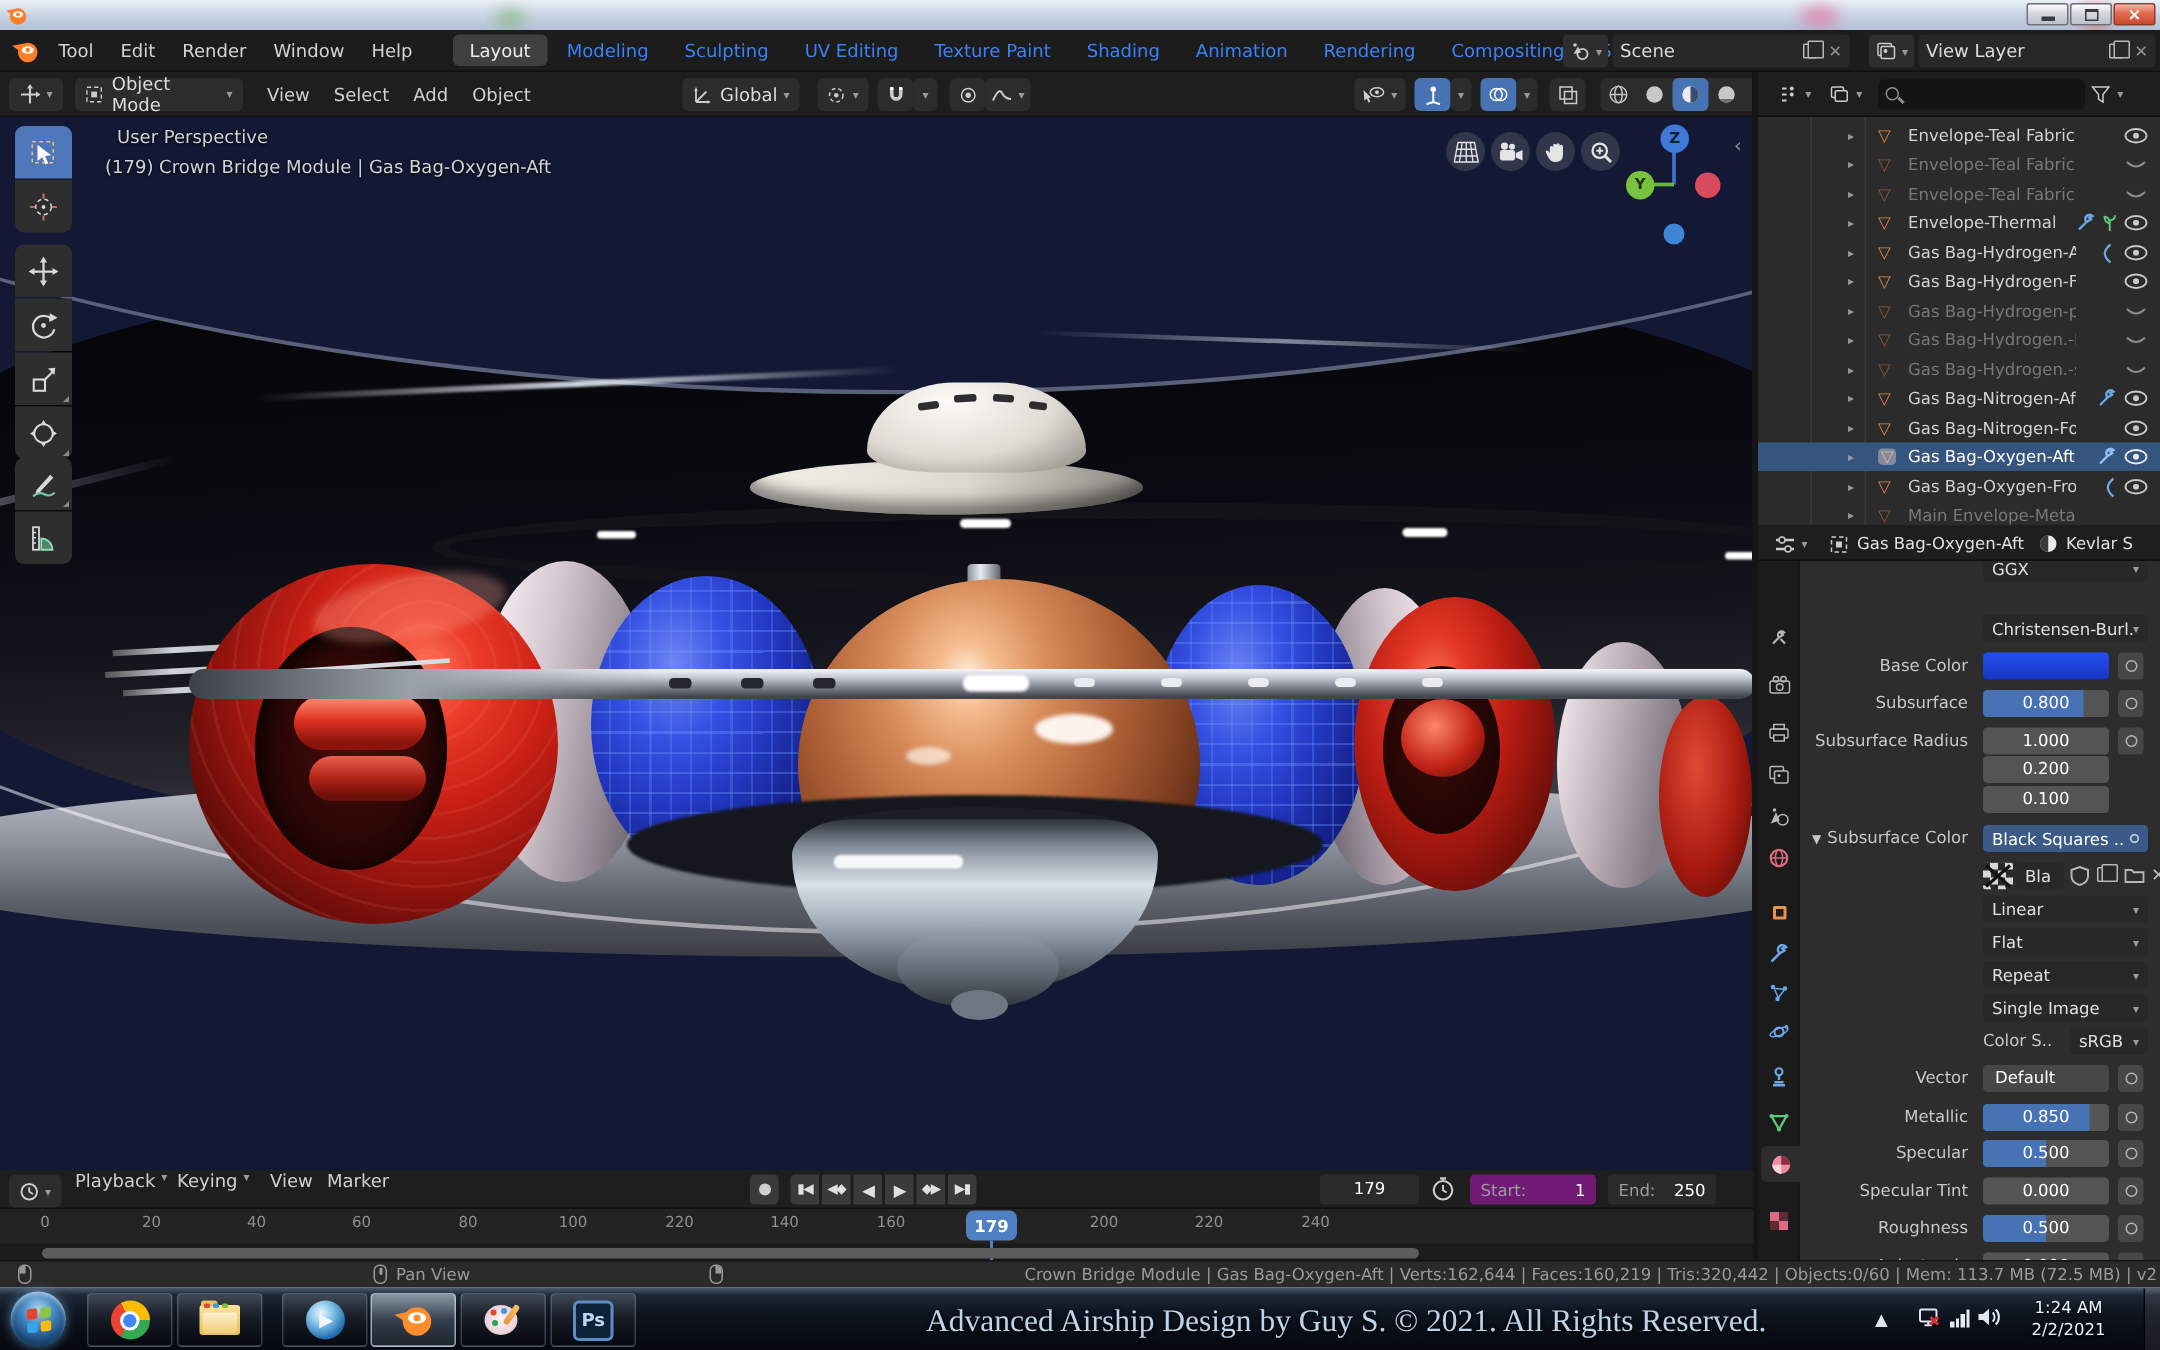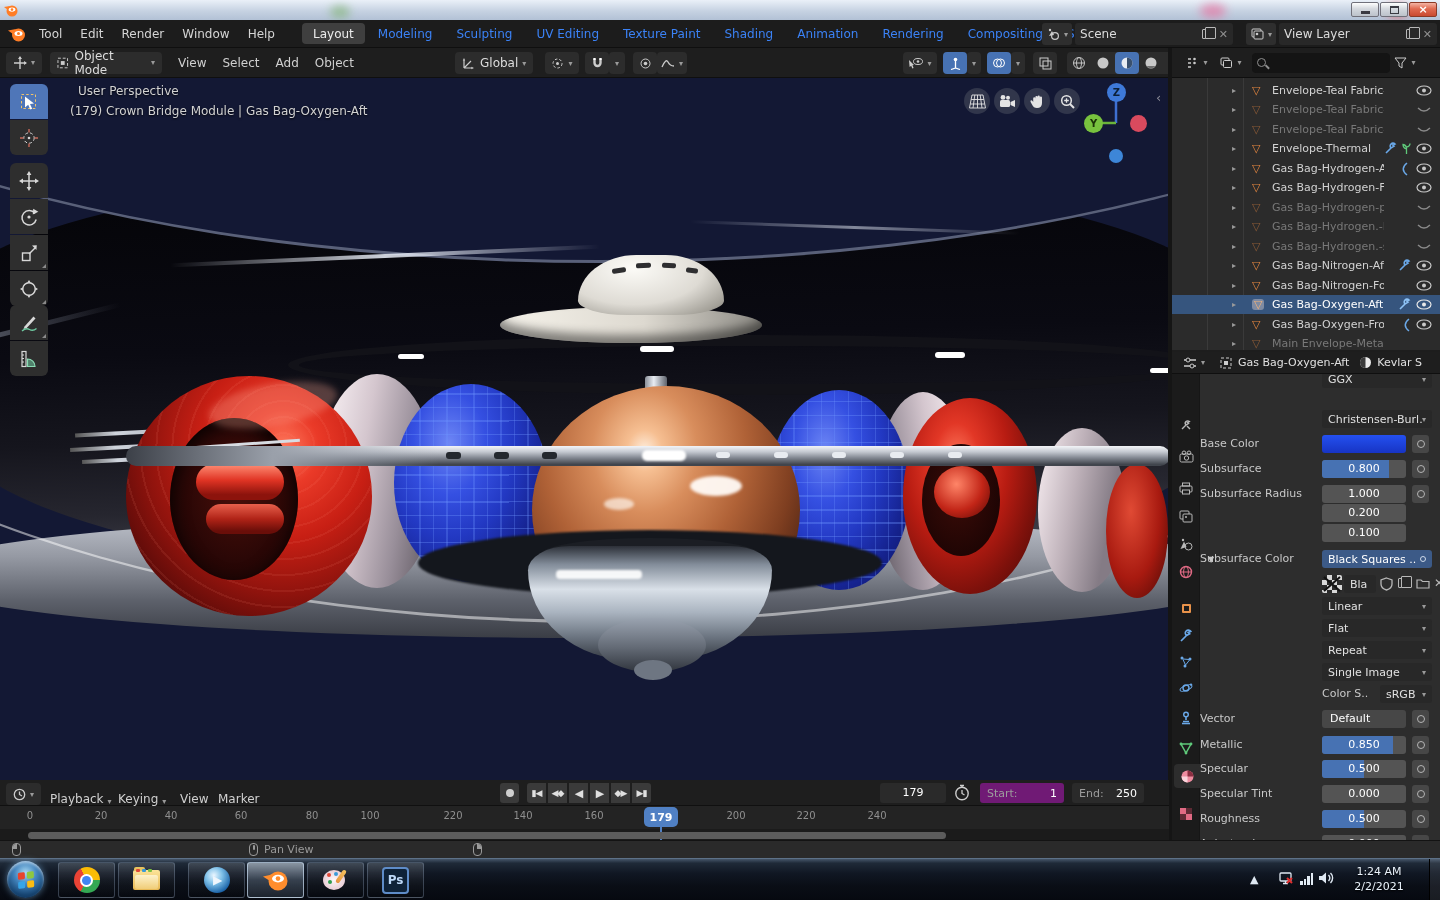--- a/index.html
+++ b/index.html
@@ -52,21 +52,21 @@
 .olabel{position:absolute;left:100px;max-width:112px;overflow:hidden;white-space:nowrap}
 .oic{position:absolute;display:flex}
 
 .props{left:1172px;top:352px;width:268px;height:488px;background:#2d2d2d;overflow:hidden}
 .phead{position:absolute;left:0;top:0;width:268px;height:22px;background:#1e1e1e;border-bottom:1px solid #0f0f0f;display:flex;align-items:center;z-index:5;overflow:hidden}
 .ptabs{position:absolute;left:0;top:22px;width:28px;height:466px;background:#1b1b1b;border-right:1px solid #161616}
 .ptab{position:absolute;left:2px;width:24px;height:24px;display:flex;align-items:center;justify-content:center}
 .ptab.active{background:#2d2d2d;width:27px;border-radius:4px 0 0 4px}
 .pcontent{position:absolute;left:28px;top:22px;width:240px;height:466px}
 .prow{position:absolute;left:0;width:240px;height:18px}
-.plabel{position:absolute;left:0;width:112px;text-align:left;color:#c8c8c8;font-size:11px;line-height:18px;white-space:nowrap}
+.plabel{position:absolute;left:0;width:112px;text-align:right;color:#c8c8c8;font-size:11px;line-height:18px;white-space:nowrap}
 .vf{position:absolute;background:#545454;border-radius:3px;color:#fff;text-align:center;height:18px;line-height:18px;font-size:11px}
 .dd{position:absolute;background:#282828;border-radius:3px;color:#e0e0e0;display:flex;align-items:center;padding:0 6px;height:18px;font-size:11px}
 .dd .cv{margin-left:auto}
 .slider{position:absolute;left:122px;width:84px;height:18px;background:#545454;border-radius:3px;overflow:hidden}
 .sfill{position:absolute;left:0;top:0;bottom:0;background:#4772b3}
 .sval{position:absolute;inset:0;text-align:center;line-height:18px;color:#fff;font-size:11px}
 .kdot{position:absolute;left:212px;width:17px;height:18px;background:#474747;border-radius:3px;display:flex;align-items:center;justify-content:center}
 .kdot::after{content:"";width:6px;height:6px;border:1.5px solid #b4b4b4;border-radius:50%}
 .swatch{position:absolute;left:122px;width:84px;height:18px;border-radius:3px;background:linear-gradient(180deg,#2450f0,#1734c4)}
 .tria{color:#c8c8c8;font-size:8px;position:absolute;left:8px;top:5px}
@@ -79,21 +79,21 @@
 .corner-ic{position:absolute;width:26px;height:26px;border-radius:50%;background:rgba(86,90,104,.45);display:flex;align-items:center;justify-content:center;z-index:30}
 .gizmo{position:absolute;z-index:30}
 .gball{position:absolute;border-radius:50%;display:flex;align-items:center;justify-content:center;font-size:10px;font-weight:bold;color:#10263f}
 .tool{position:absolute;left:10px;width:38px;height:35px;background:#2e2e2e;display:flex;align-items:center;justify-content:center;z-index:30}
 .tool.active{background:#4f76b8}
 .tool.rt{border-radius:6px 6px 0 0}.tool.rb{border-radius:0 0 6px 6px}
 .tool.sub::after{content:"";position:absolute;right:2px;bottom:2px;border-left:4px solid transparent;border-bottom:4px solid #8a8a8a}
 
 .timeline{left:0;top:780px;width:1169px;height:60px;background:#1b1b1b}
 .thead{position:absolute;left:0;top:0;width:1169px;height:26px;background:#1e1e1e;border-bottom:1px solid #101010}
-.tmenu{position:absolute;top:0;height:26px;display:flex;align-items:flex-end;color:#d0d0d0;font-size:12px}
+.tmenu{position:absolute;top:0;height:26px;display:flex;align-items:flex-start;color:#d0d0d0;font-size:12px}
 .pbtn{width:19px;height:20px;background:#3a3a3a;display:flex;align-items:center;justify-content:center;color:#e0e0e0;font-size:9px;letter-spacing:-1px}
 .ruler{position:absolute;left:0;top:26px;width:1169px;height:23px;background:#232323}
 .tick{position:absolute;top:4px;transform:translateX(-50%);color:#8f8f8f;font-size:10px}
 .playhead{position:absolute;top:1px;width:34px;height:20px;background:#5080c4;border-radius:5px;color:#fff;font-size:11px;font-weight:bold;display:flex;align-items:center;justify-content:center}
 .pline{position:absolute;width:2px;background:#5080c4}
 .hscroll{position:absolute;left:28px;top:52px;width:918px;height:7px;background:#5c5c5c;border-radius:4px}
 
 .status{left:0;top:840px;width:1440px;height:18px;background:#2a2a2a;border-top:1px solid #131313;color:#9a9a9a;font-size:11px}
 .mi{position:relative;width:9px;height:13px;border:1px solid #9a9a9a;border-radius:4px}
 .mi::before{content:"";position:absolute;background:#9a9a9a}
@@ -1005,38 +1005,39 @@
         <span style="color:#9c9c9c">End:</span>
           <span style="margin-left:auto;color:#fff">250</span>
       </div>
     </div>
     <div class="ruler">
       <span class="tick" style="left:30px">0</span>
       <span class="tick" style="left:101px">20</span>
       <span class="tick" style="left:171px">40</span>
       <span class="tick" style="left:241px">60</span>
       <span class="tick" style="left:312px">80</span>
-      <span class="tick" style="left:370px">100</span>
+      <span class="tick" style="left:382px">100</span>
       <span class="tick" style="left:453px">220</span>
       <span class="tick" style="left:523px">140</span>
       <span class="tick" style="left:594px">160</span>
       <span class="tick" style="left:736px">200</span>
       <span class="tick" style="left:806px">220</span>
       <span class="tick" style="left:877px">240</span>
       <div class="playhead" style="left:644px">179</div>
       <div class="pline" style="left:660px;top:21px;height:14px"></div>
     </div>
     <div class="hscroll"></div>
   </div>
 
   <div class="abs status flex">
     <span class="mi l" style="margin-left:12px"></span>
     <span class="mi m" style="margin-left:228px"></span>
     <span style="margin-left:6px">Pan View</span>
     <span class="mi r" style="margin-left:160px"></span>
+    <span class="nw" style="margin-left:auto;margin-right:2px">Crown Bridge Module | Gas Bag-Oxygen-Aft | Verts:162,644 | Faces:160,219 | Tris:320,442 | Objects:0/60 | Mem: 113.7 MB (72.5 MB) | v2</span>
   </div>
 
   <div class="abs taskbar">
     <div class="orb">
       <span class="flag">
           <span style="background:#e8432c"></span>
           <span style="background:#8ec73f"></span>
           <span style="background:#36a5e8"></span>
           <span style="background:#fbbc12"></span>
         </span>
@@ -1077,20 +1078,21 @@
           <span style="position:absolute;left:0;top:2px;width:22px;height:20px;border-radius:50%;background:radial-gradient(#fef8fa,#e8ccd4 75%)"></span>
           <span style="position:absolute;left:4px;top:5px;width:4px;height:4px;border-radius:50%;background:#e04838"></span>
           <span style="position:absolute;left:11px;top:4px;width:4px;height:4px;border-radius:50%;background:#3a9ad8"></span>
           <span style="position:absolute;left:5px;top:12px;width:4px;height:4px;border-radius:50%;background:#2f9e4f"></span>
           <span style="position:absolute;left:16px;top:1px;width:4px;height:15px;background:linear-gradient(#f6c25e,#e8933f);transform:rotate(35deg);border-radius:2px"></span>
         </span>
     </div>
     <div class="tapp" style="left:367px">
       <span style="width:27px;height:27px;background:#0e2238;border:2px solid #5e8cc8;border-radius:4px;display:flex;align-items:center;justify-content:center;color:#bcd8f8;font-weight:bold;font-size:12px">Ps</span>
     </div>
+    <div class="copyright">Advanced Airship Design by Guy S. © 2021. All Rights Reserved.</div>
     <span style="position:absolute;left:1250px;top:14px;color:#dfe8f2;font-size:11px">▲</span>
     <span style="position:absolute;left:1278px;top:11px;width:16px;height:16px">
         <svg width="16" height="16" viewBox="0 0 16 16">
           <rect x="2" y="3" width="11" height="8" rx="1" fill="none" stroke="#dfe8f2" stroke-width="1.3"></rect>
           <path d="M5 13.5 H10 M7.5 11 V13.5" stroke="#dfe8f2" stroke-width="1.3"></path>
           <path d="M9 8 L14 13 M14 8 L9 13" stroke="#e03030" stroke-width="2"></path>
         </svg>
       </span>
     <span class="sig" style="left:1300px;top:14px;height:12px">
         <span style="height:4px"></span>

